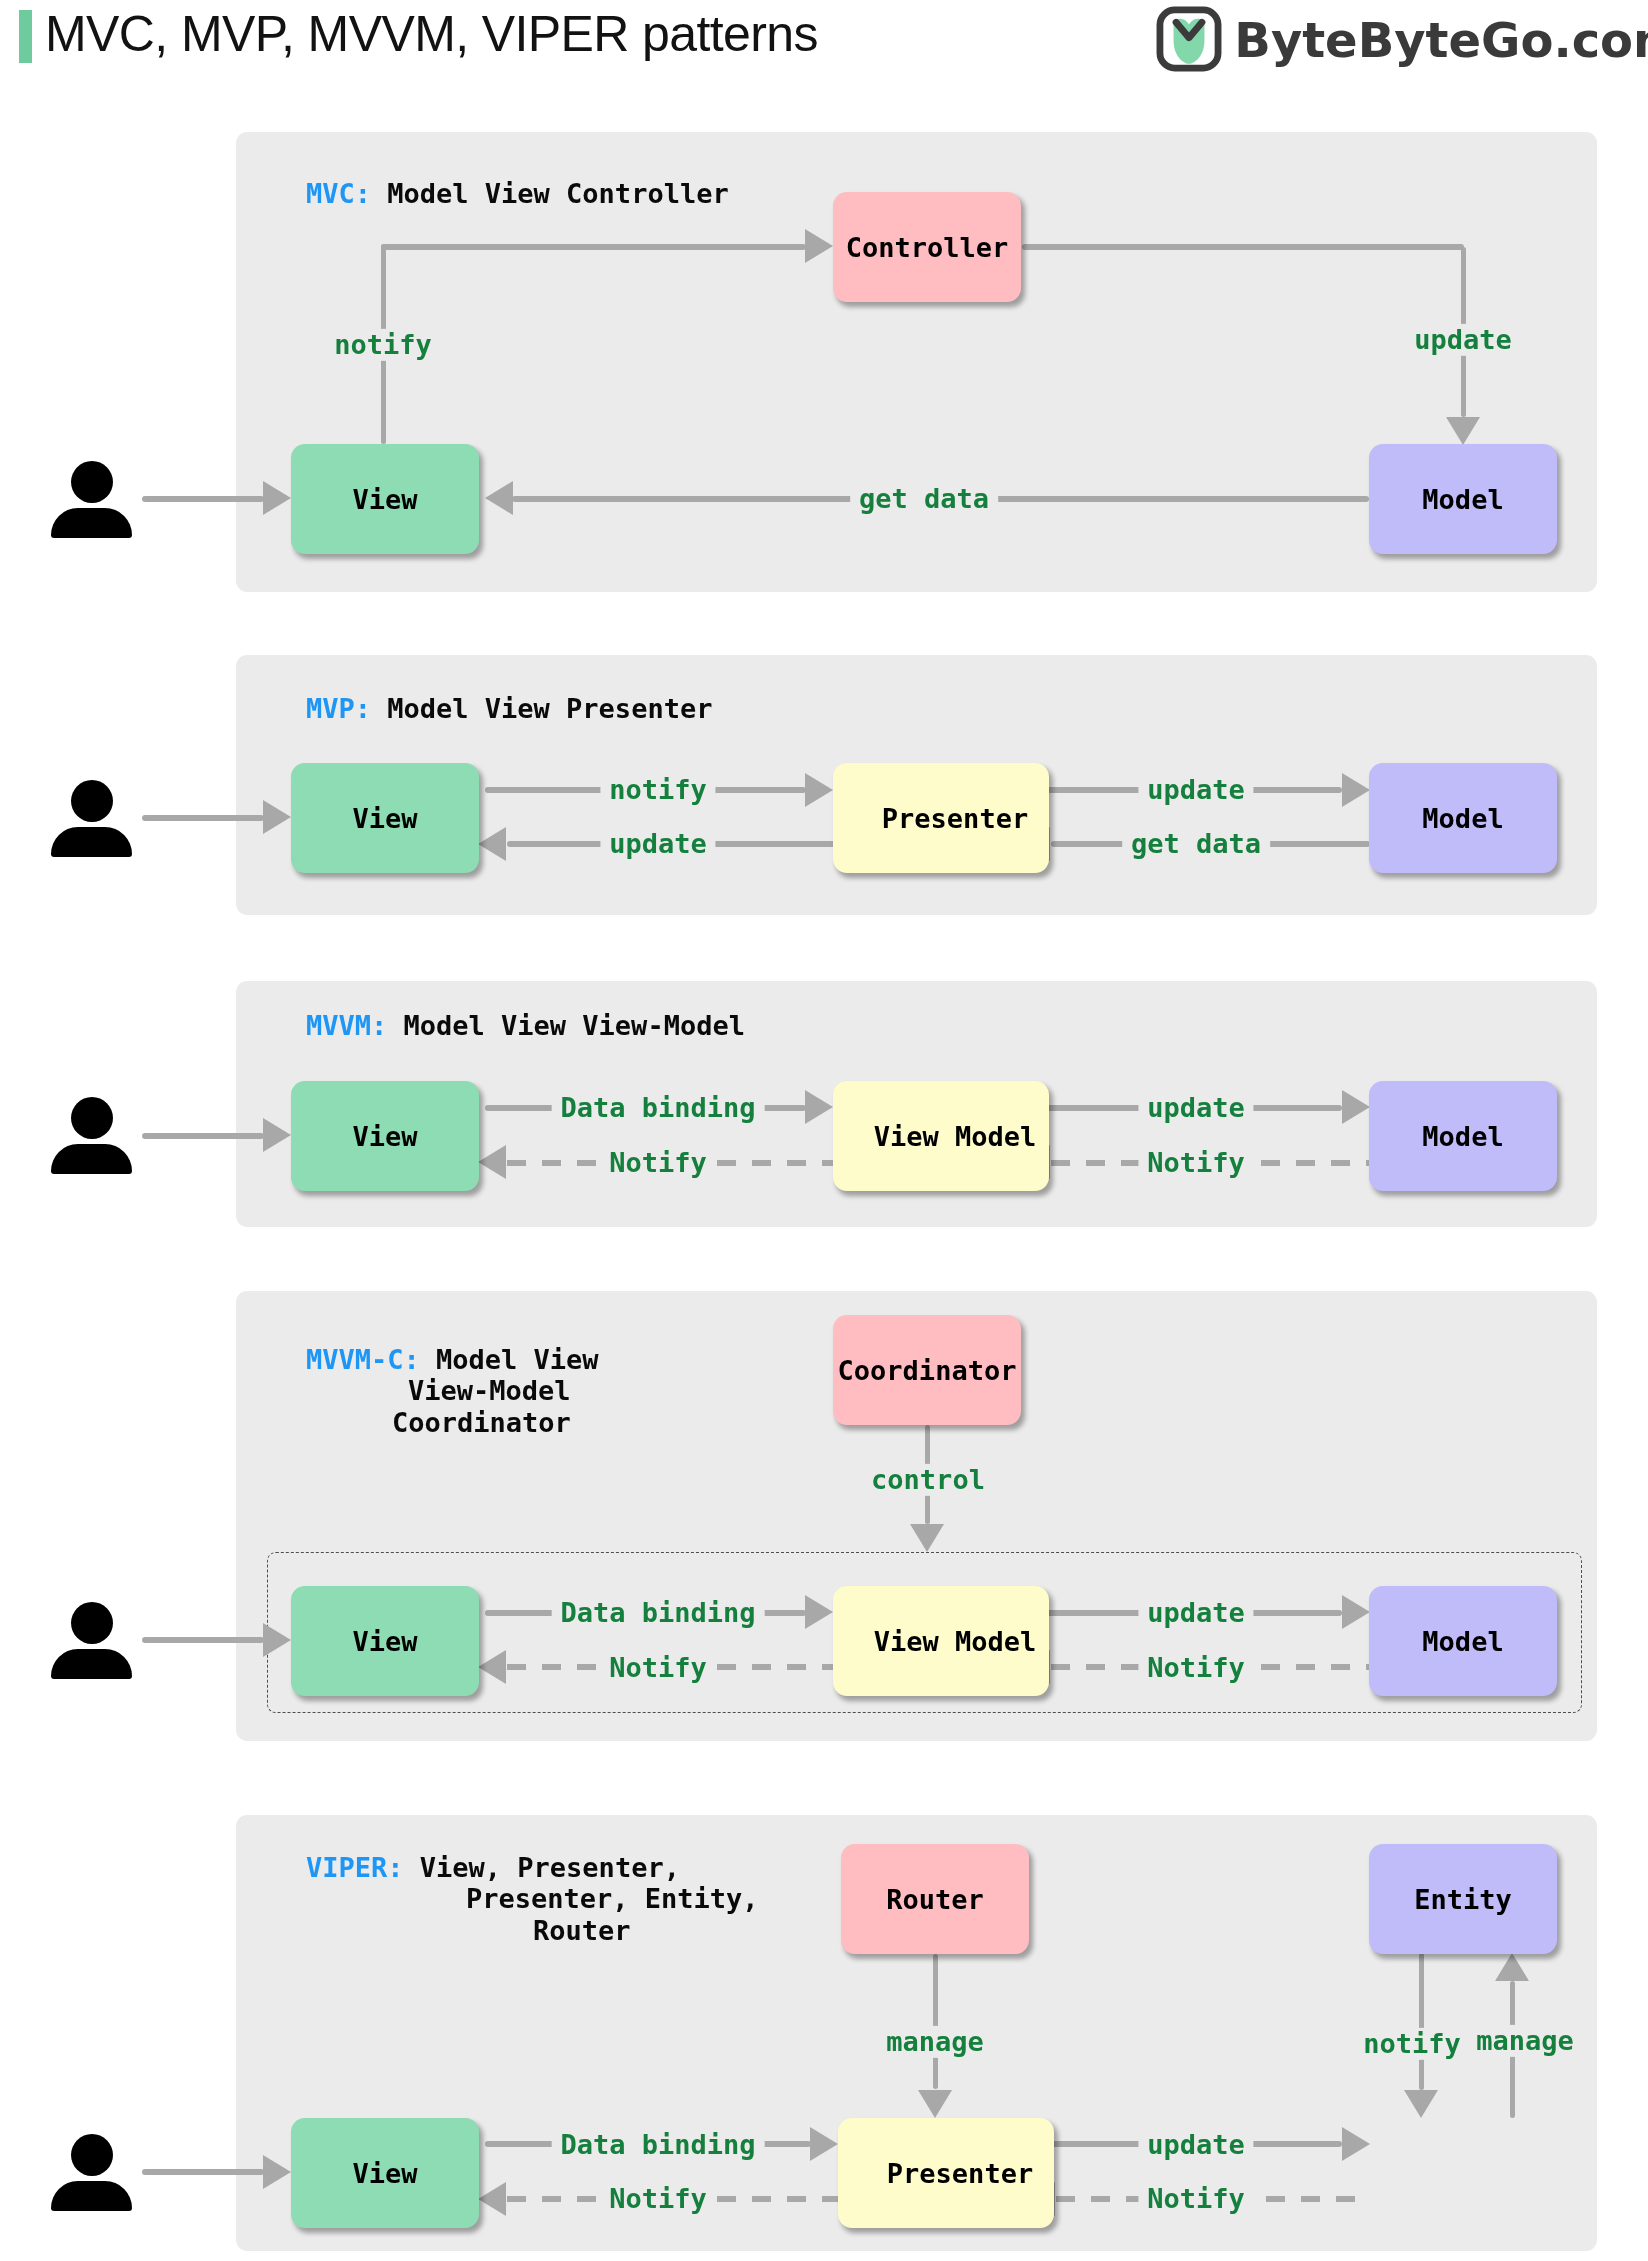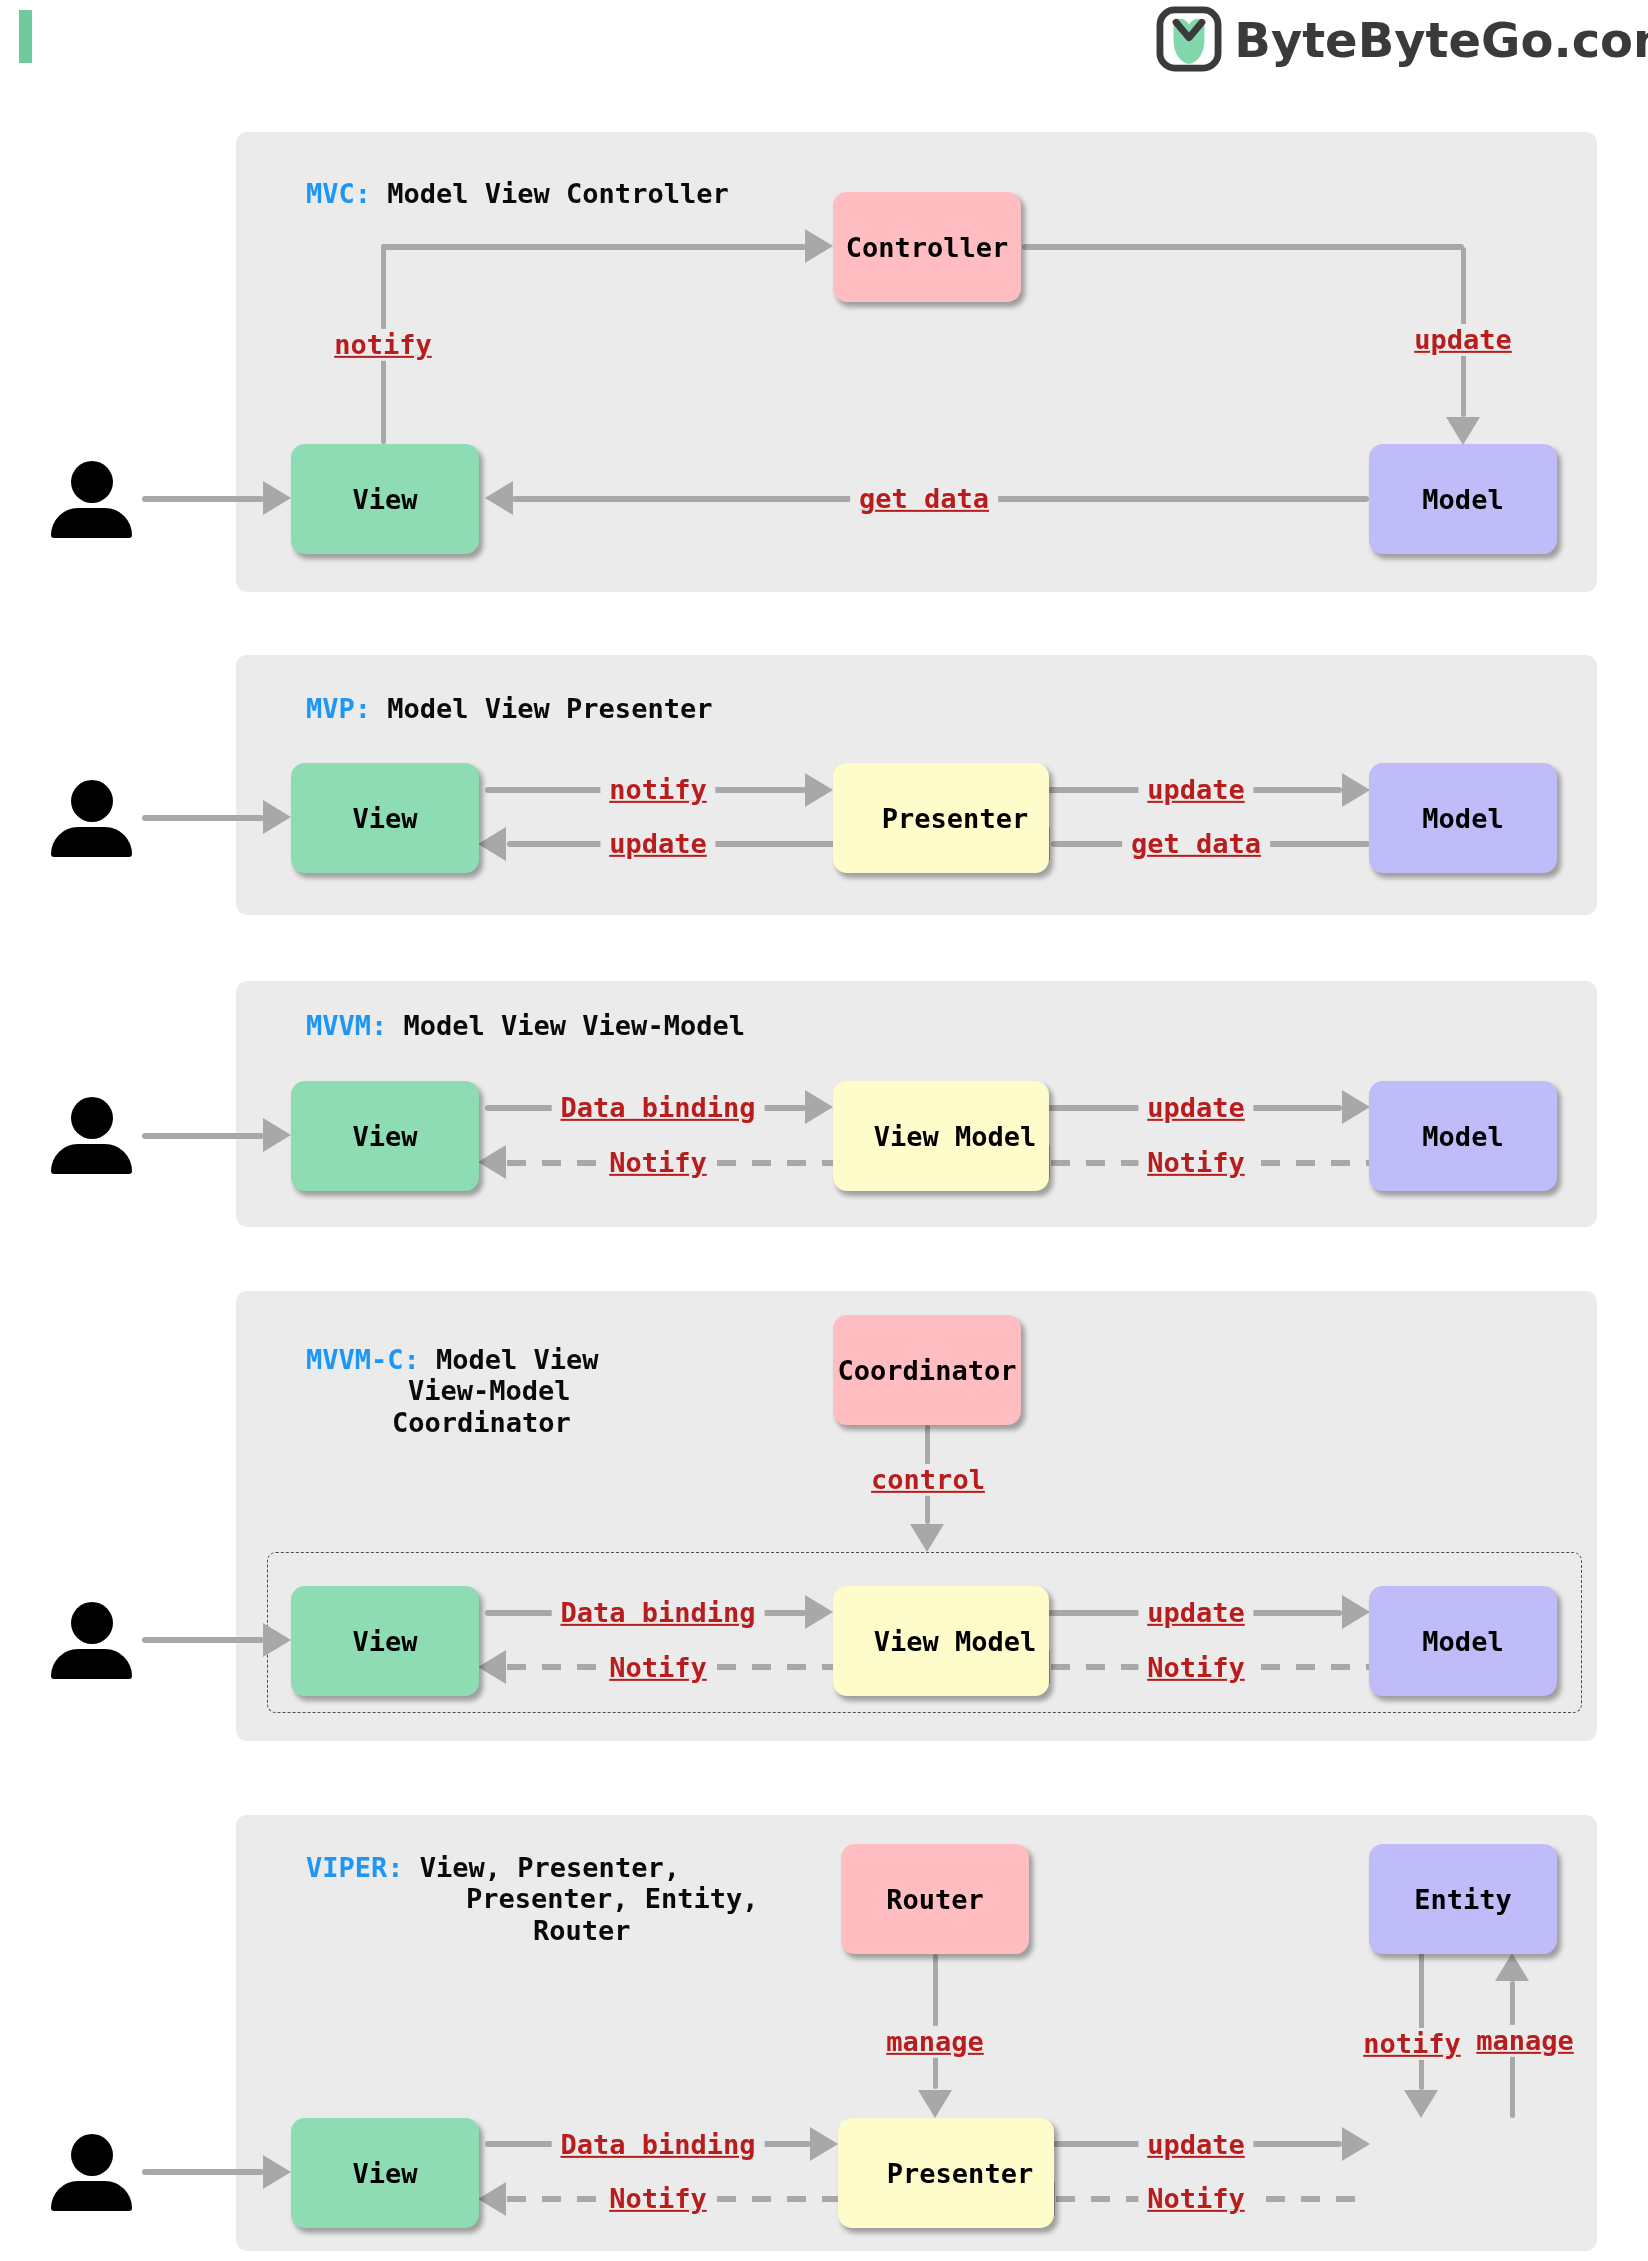--- a/index.html
+++ b/index.html
@@ -17,39 +17,40 @@
   .hline{position:absolute;height:6.3px;background:#a8a8a8;border-radius:3.2px;z-index:1;}
   .vline{position:absolute;width:5px;background:#a8a8a8;border-radius:2.5px;z-index:1;}
   .dash-h{position:absolute;height:6.3px;z-index:1;
           background:repeating-linear-gradient(90deg,#a8a8a8 0 19px,transparent 19px 35px);}
   .tri-r,.tri-l,.tri-u,.tri-d{position:absolute;width:0;height:0;z-index:1;}
   .tri-r{border-top:17.6px solid transparent;border-bottom:17.6px solid transparent;border-left:28px solid #a8a8a8;}
   .tri-l{border-top:17.6px solid transparent;border-bottom:17.6px solid transparent;border-right:28px solid #a8a8a8;}
   .tri-d{border-left:17.6px solid transparent;border-right:17.6px solid transparent;border-top:28px solid #a8a8a8;}
   .tri-u{border-left:17.6px solid transparent;border-right:17.6px solid transparent;border-bottom:28px solid #a8a8a8;}
   .albl{position:absolute;transform:translate(-50%,-50%);background:#ebebeb;padding:1.3px 8.8px;
-        font:700 27px "DejaVu Sans Mono",monospace;color:#b91c1c;white-space:nowrap;z-index:3;line-height:1.1;text-decoration:underline;}
+        font:700 27px "DejaVu Sans Mono",monospace;color:#15803d;white-space:nowrap;z-index:3;line-height:1.1;}
   .ptitle{position:absolute;font:700 27px "DejaVu Sans Mono",monospace;color:#0a0a0a;white-space:nowrap;line-height:1.2;z-index:2;}
   .acr{color:#1d96f5;}
   .dashed-container{position:absolute;border:1.9px dashed #4d4d4d;border-radius:8.8px;z-index:1;}
   .person{position:absolute;width:81px;height:77px;z-index:2;}
   .person .head{position:absolute;left:50%;transform:translateX(-50%);top:0;width:42px;height:42px;border-radius:50%;background:#000;}
   .person .torso{position:absolute;bottom:0;left:0;width:81px;height:30px;border-radius:39px 39px 4.4px 4.4px;background:#000;}
   .header-title{position:absolute;left:45px;top:5px;font-family:"Liberation Sans",sans-serif;
                 font-size:50px;font-weight:400;color:#121212;letter-spacing:-0.6px;z-index:2;white-space:nowrap;}
   .accent-bar{position:absolute;left:19px;top:10px;width:12.6px;height:53px;background:#6fcb9d;z-index:2;}
   .brand{position:absolute;left:1155px;top:5px;display:flex;align-items:center;gap:11.3px;z-index:2;}
   .brand-text{font-family:"DejaVu Sans",sans-serif;font-size:48px;font-weight:700;color:#3a3a3a;white-space:nowrap;}
 </style>
 </head>
 <body>
 
 <div class="page">
 
   <div class="accent-bar"></div>
+  <div class="header-title">MVC, MVP, MVVM, VIPER patterns</div>
   <div class="brand">
     <span>
       <svg viewBox="0 0 110 110" width="68" height="68">
         <rect x="8" y="8" width="94" height="94" rx="24" fill="none" stroke="#3b3b3b" stroke-width="11"></rect>
         <path d="M30 34 C30 20 46 18 55 31 C64 18 80 20 80 34 L80 57 C80 83 64 95 55 95 C46 95 30 83 30 57 Z" fill="#82d8aa"></path>
         <path d="M34 28 L55 53 L76 28" fill="none" stroke="#3b3b3b" stroke-width="11" stroke-linecap="round" stroke-linejoin="round"></path>
       </svg>
     </span>
     <span class="brand-text">ByteByteGo.com</span>
   </div>

